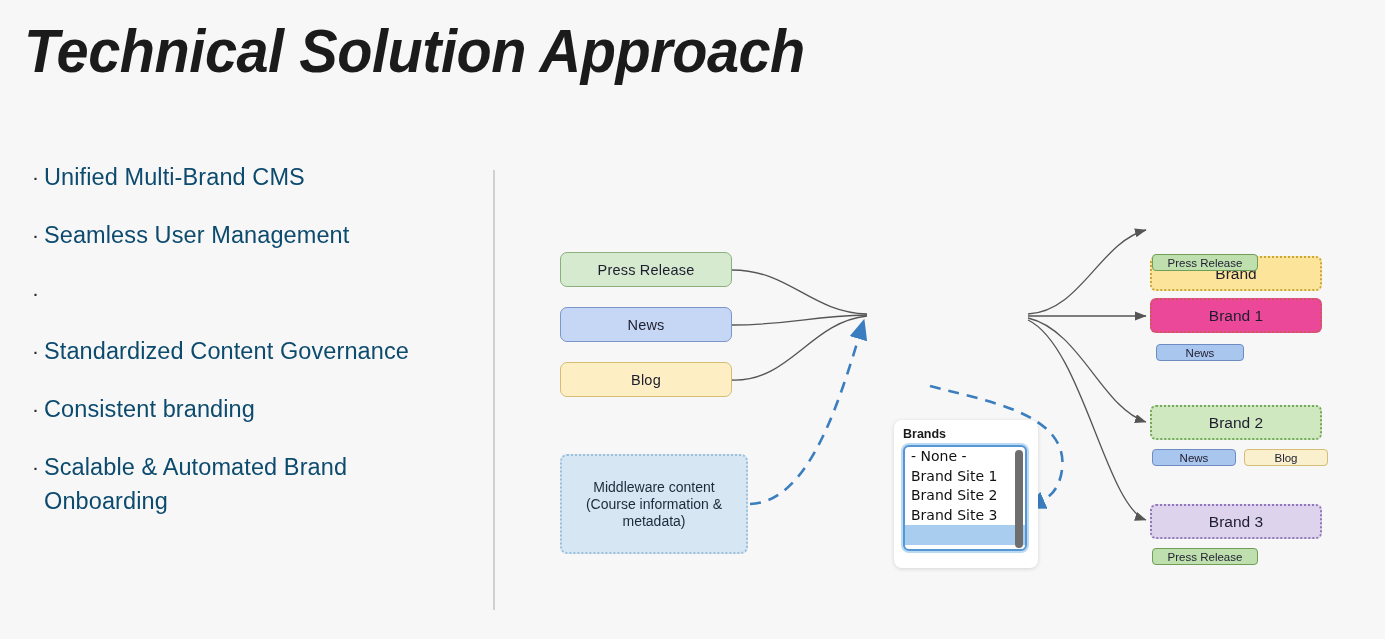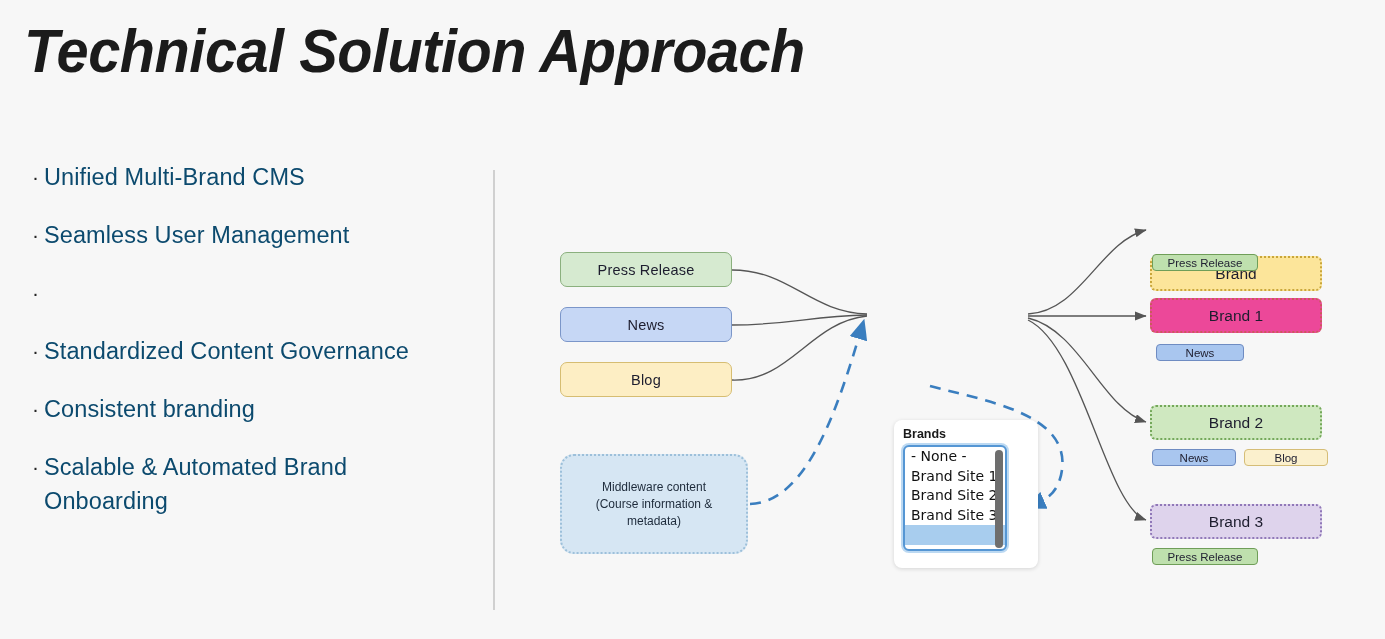--- a/index.html
+++ b/index.html
@@ -125,24 +125,24 @@
     font-size: 18px;
     line-height: 25px;
     color: #1d1d2e;
     flex-direction: column;
   }
 
   
   #middleware {
     width: 188px;
     height: 100px;
-    border-radius: 14px;
+    border-radius: 7px;
     background: #d6e6f3;
     border: 2px dotted #9dc0da;
-    font-size: 12px;
+    font-size: 14px;
     line-height: 17px;
     color: #1d2a3a;
     flex-direction: column;
     padding: 0 16px;
   }
 
   
   #brands-widget {
     position: absolute;
     left: 384px;
@@ -156,21 +156,21 @@
     padding: 7px 9px 2px 9px;
   }
   #brands-label {
     font-size: 12.5px;
     font-weight: 700;
     color: #1a1a1a;
     margin-bottom: 4px;
   }
   #brands-listbox {
     position: relative;
-    width: 104px;
+    width: 124px;
     height: 106px;
     box-sizing: border-box;
     background: #ffffff;
     border: 2px solid #5596d4;
     border-radius: 6px;
     box-shadow: 0 0 0 2px #bcd9f2;
     overflow: hidden;
   }
   .brand-option {
     font-size: 14px;

